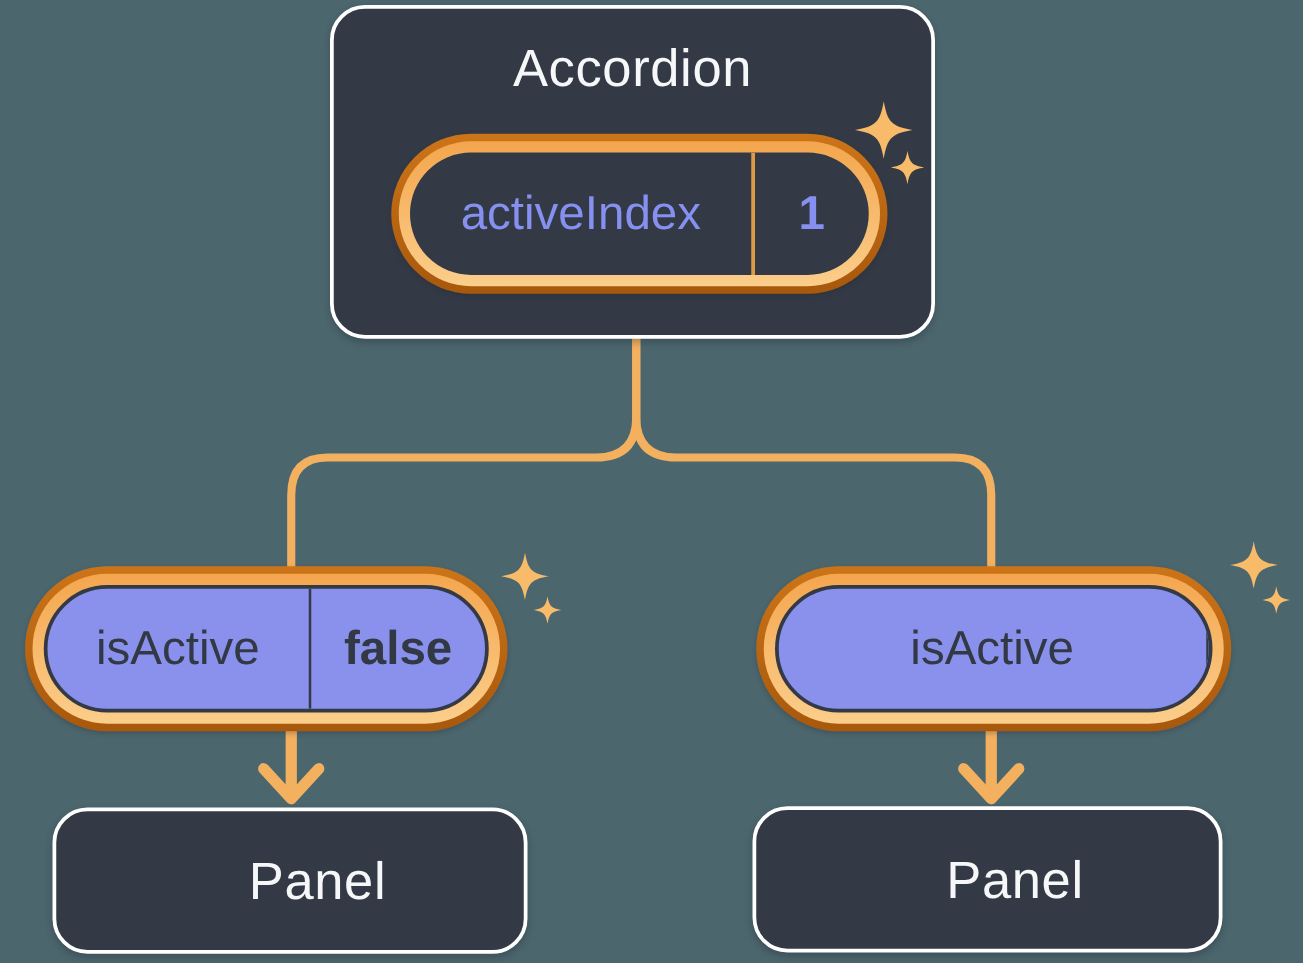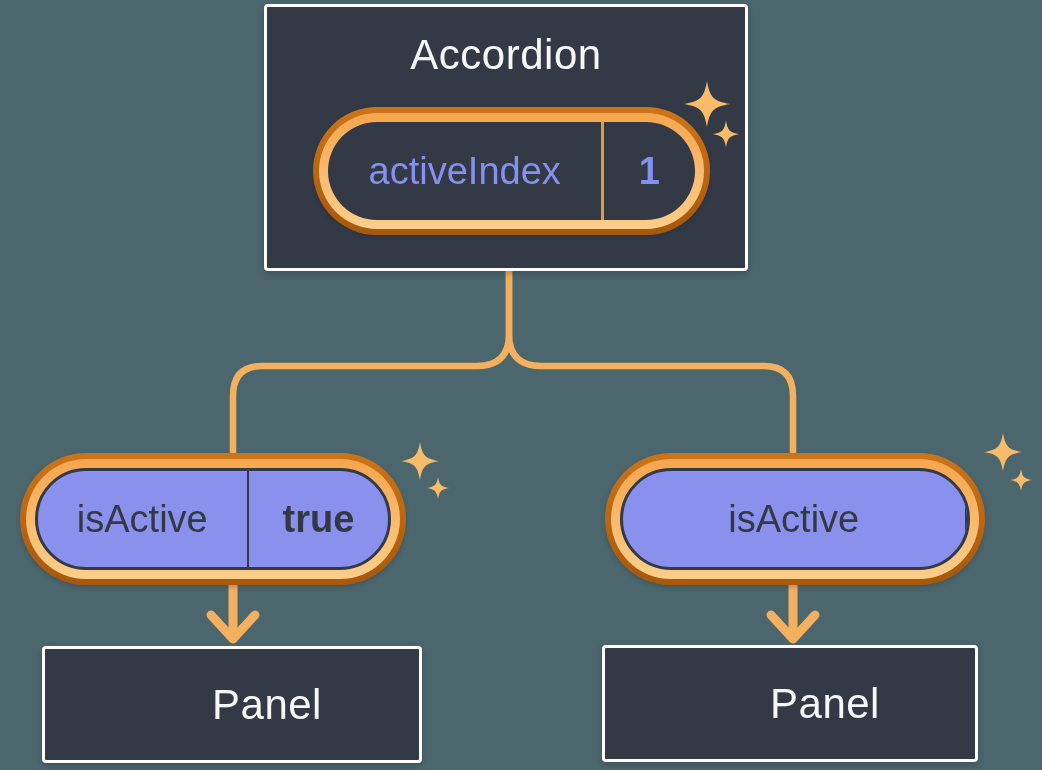--- a/index.html
+++ b/index.html
@@ -37,21 +37,21 @@
     pointer-events: none;
   }
   .connector { stroke: var(--line); stroke-width: 6.5; fill: none; stroke-linecap: round; stroke-linejoin: round; }
   .arrow-line { stroke: var(--line); stroke-width: 9; fill: none; stroke-linecap: round; stroke-linejoin: round; }
   .sparkle { fill: var(--sparkle); }
 
   .box {
     position: absolute;
     background: var(--box-fill);
     border: 3px solid var(--box-border);
-    border-radius: 4px;
+    border-radius: 28px;
     box-sizing: border-box;
     box-shadow: 0 3px 6px rgba(30,34,42,0.28);
     z-index: 2;
     padding-left: 44px;
   }
   .accordion-box { left: 264px; top: 4px; width: 484px; height: 267px; }
   .panel-box-left  { left: 42px;  top: 646px; width: 380px; height: 117px; }
   .panel-box-right { left: 602px; top: 645px; width: 376px; height: 117px; }
 
   .box-title {
@@ -64,21 +64,20 @@
     font-weight: 500;
     letter-spacing: 0.5px;
   }
   .panel-label {
     width: 100%; height: 100%;
     display: flex; align-items: center; justify-content: center;
     color: var(--text-light);
     font-size: 42px;
     font-weight: 500;
     letter-spacing: 0.5px;
-    margin-left: 13px;
   }
 
   .pill {
     position: absolute;
     border-radius: 999px;
     padding: 6px;
     background: linear-gradient(180deg, var(--ring-dark-a), var(--ring-dark-b));
     box-sizing: border-box;
     box-shadow: 0 2px 4px rgba(30,34,42,0.25);
     z-index: 3;
@@ -160,21 +159,21 @@
   </div>
 
   <div class="pill prop-pill prop-pill-left">
     <div class="pill-mid">
       <div class="pill-inner">
         <div class="cell cell-name-prop">
           <span class="prop-name">isActive</span>
         </div>
         <div class="divider-prop"></div>
         <div class="cell cell-value-prop">
-          <span class="prop-value">true</span>
+          <span class="prop-value">false</span>
         </div>
       </div>
     </div>
   </div>
 
   <div class="pill prop-pill prop-pill-right">
     <div class="pill-mid">
       <div class="pill-inner">
         <div class="cell cell-name-prop">
           <span class="prop-name">isActive</span>

